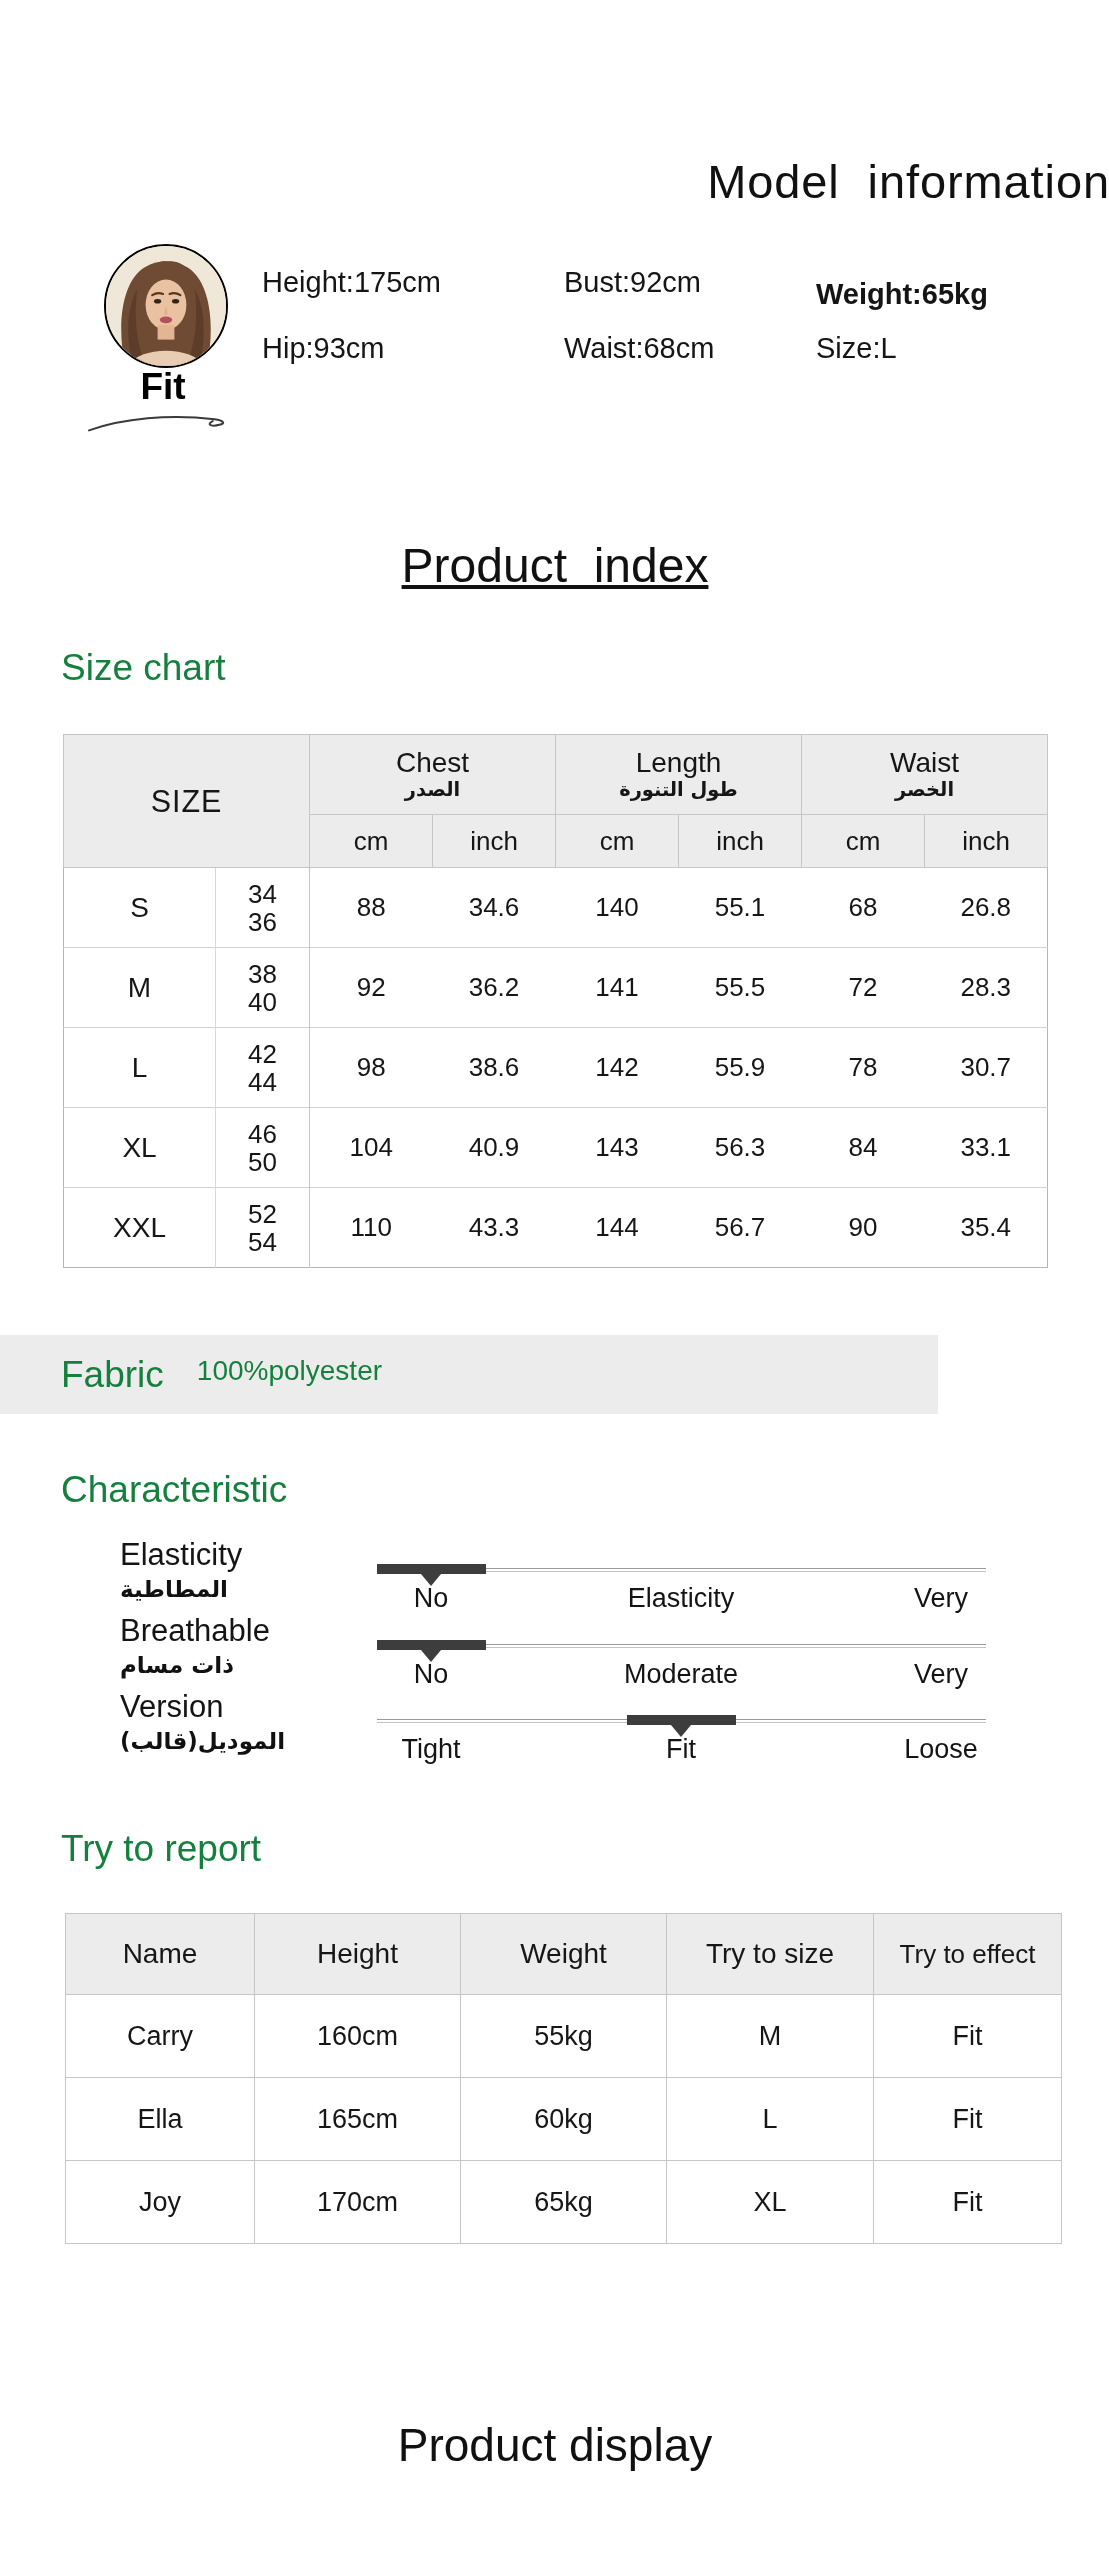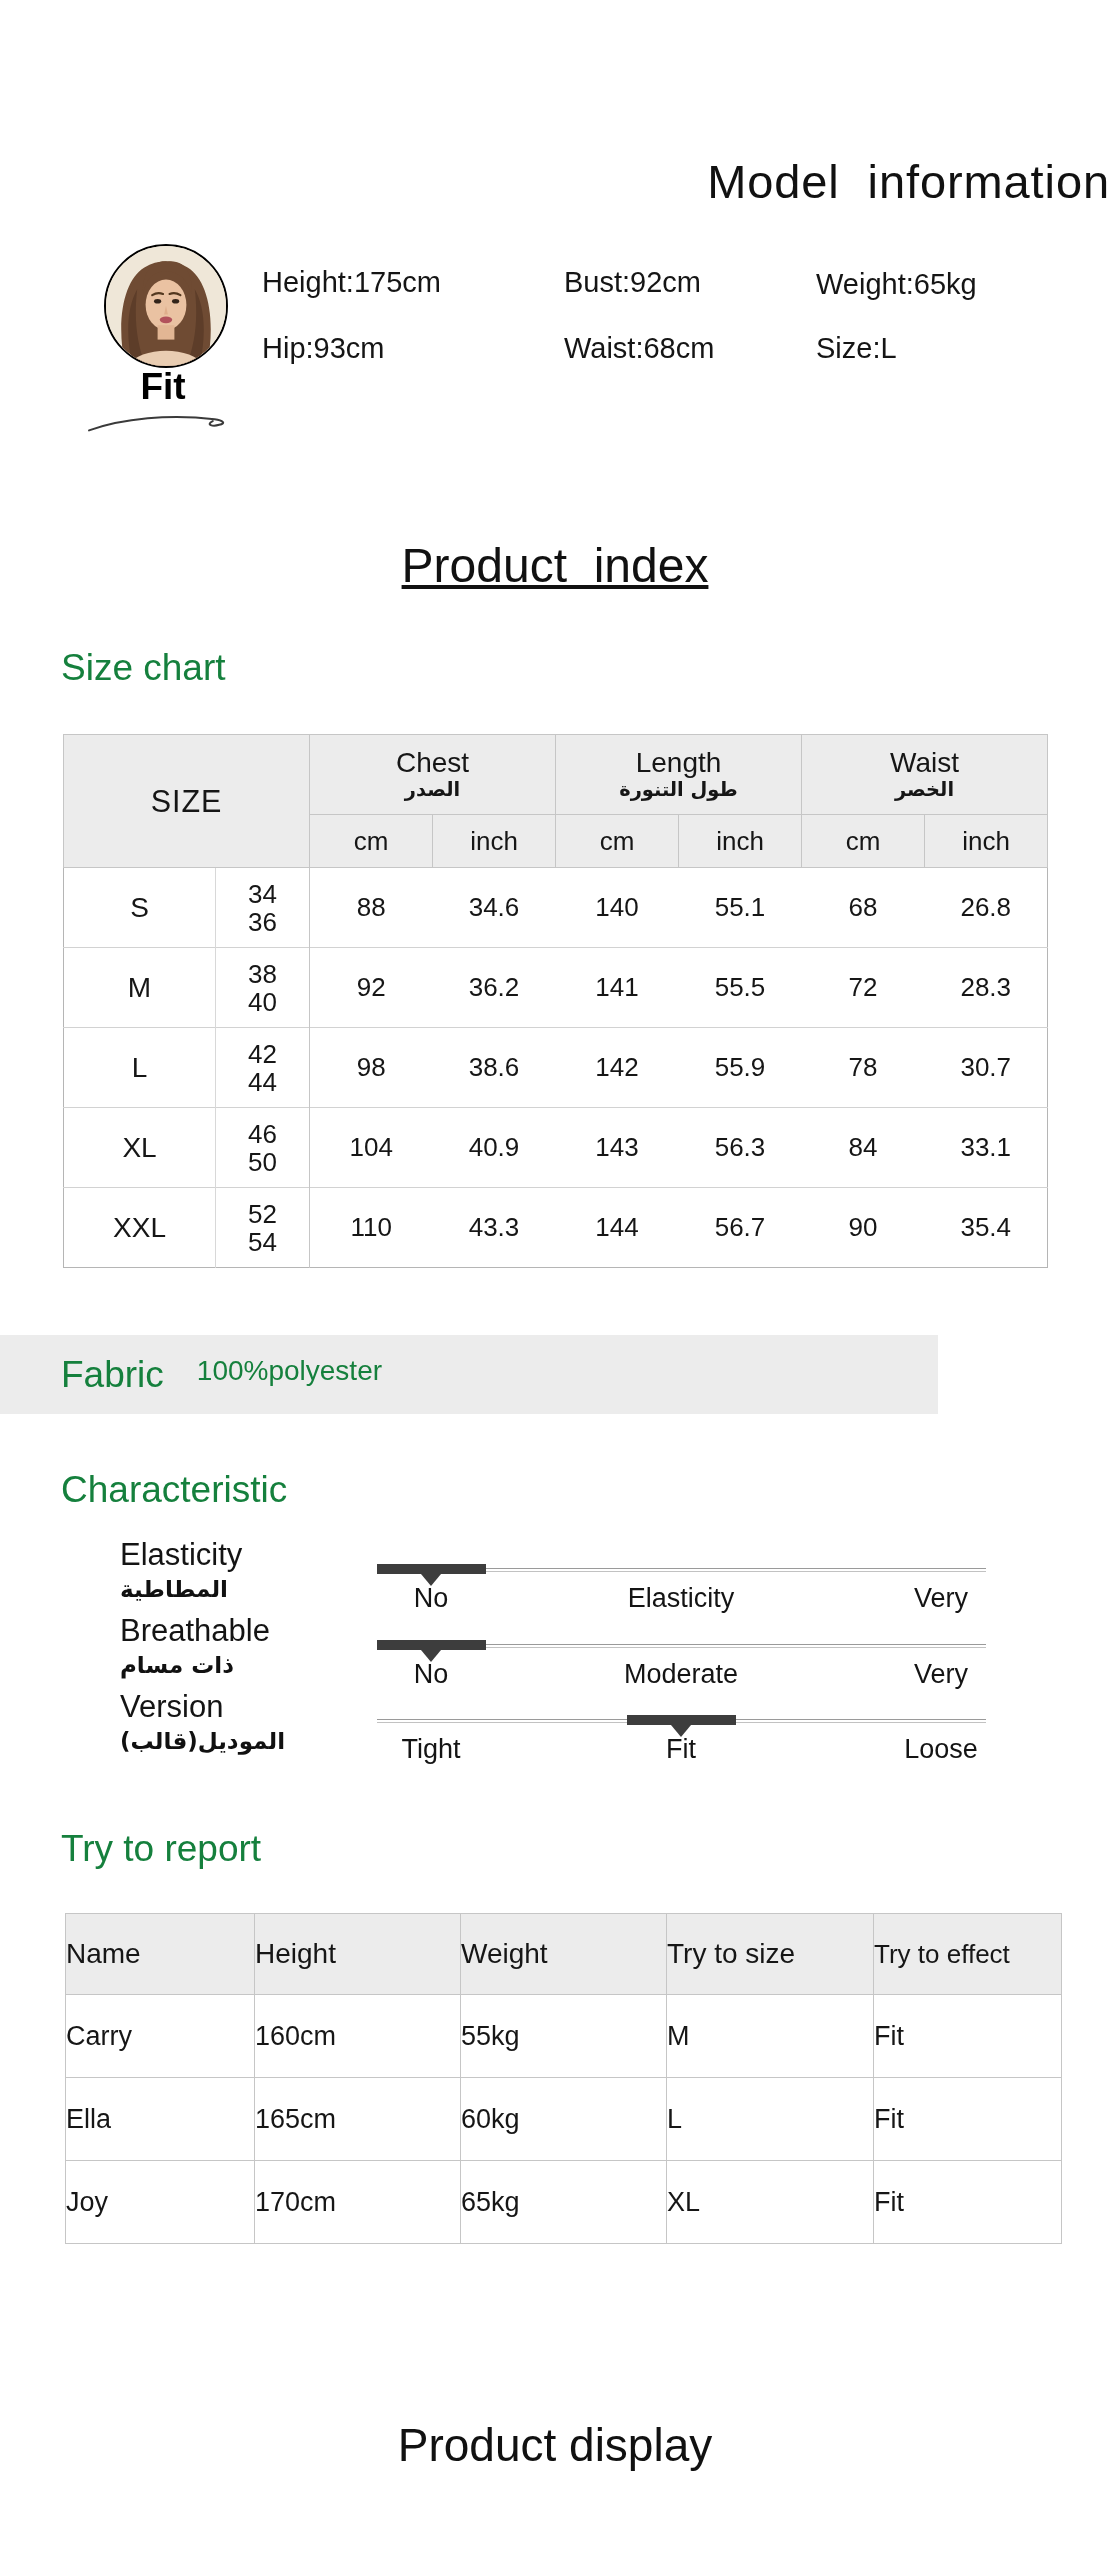--- a/index.html
+++ b/index.html
@@ -57,21 +57,21 @@
        border-right:10.2px solid transparent;border-top:12px solid #3d3d3d;}
   .fill-left .tri{left:44px;}
   .fill-center .tri{left:294px;}
   .slab{position:absolute;top:15px;font-size:27px;color:#141414;transform:translateX(-50%);white-space:nowrap;}
   .slab.l{left:54px;}.slab.m{left:304px;}.slab.r{left:564px;}
 
   
   #try-h{left:61px;top:1828px;}
   .try-table{position:absolute;left:65px;top:1913px;border-collapse:collapse;table-layout:fixed;
              font-size:27px;color:#161616;}
-  .try-table th,.try-table td{border:0.9px solid #c6c6c6;text-align:left;vertical-align:middle;
+  .try-table th,.try-table td{border:0.9px solid #c6c6c6;text-align:center;vertical-align:middle;
              padding:0;font-weight:normal;}
   .try-table thead th{background:#ececec;height:80px;font-size:28px;}
   .try-table thead th.tight{font-size:26px;}
   .try-table tbody tr{height:83px;}
 
   #product-display{top:2418px;font-size:46px;}
 </style>
 </head>
 <body>
 
@@ -97,21 +97,21 @@
       <ellipse cx="50" cy="61.5" rx="5.2" ry="2.8" fill="#b2525c"></ellipse>
     </svg>
   </div>
   <div class="abs fit-label">Fit</div>
   <svg class="abs squiggle" width="153" height="24" viewBox="0 0 165 26">
     <path d="M4 21 C 40 8, 92 3, 140 9 c 9 1.5 13 4 5 6 c -7 2 -15 0 -7 -4" stroke="#3a3a3a" stroke-width="2.2" fill="none" stroke-linecap="round"></path>
   </svg>
 
   <div class="stat abs" style="left:262px;top:266px;">Height:175cm</div>
   <div class="stat abs" style="left:564px;top:266px;">Bust:92cm</div>
-  <div class="stat abs" style="left:816px;top:268px;">Weight:65kg</div>
+  <div class="stat abs" style="left:816px;top:278px;font-weight:bold;">Weight:65kg</div>
   <div class="stat abs" style="left:262px;top:332px;">Hip:93cm</div>
   <div class="stat abs" style="left:564px;top:332px;">Waist:68cm</div>
   <div class="stat abs" style="left:816px;top:332px;">Size:L</div>
 
   <div class="abs center-title" id="product-index">Product  index</div>
 
   <div class="abs sec-h accent" style="left:61px;top:647px;">Size chart</div>
 
   <table class="size-table">
     <colgroup>

